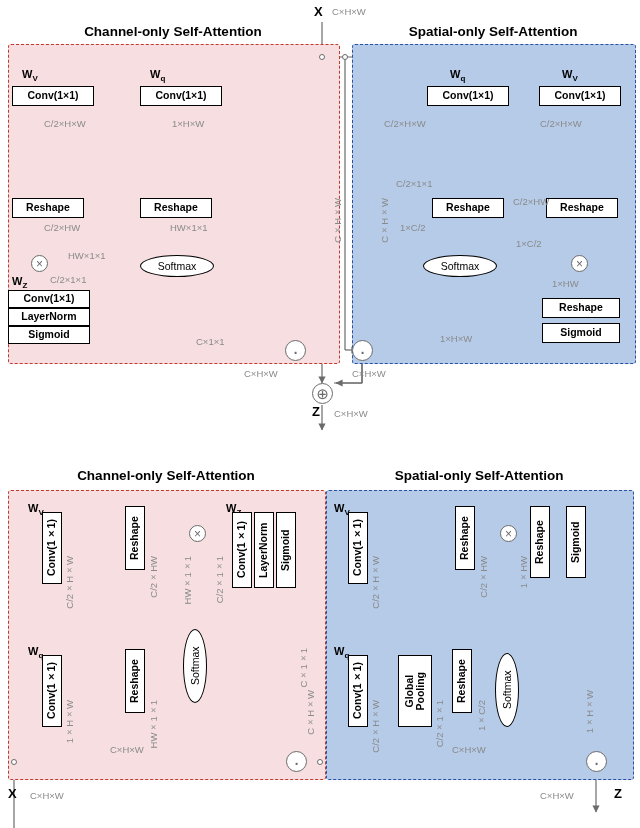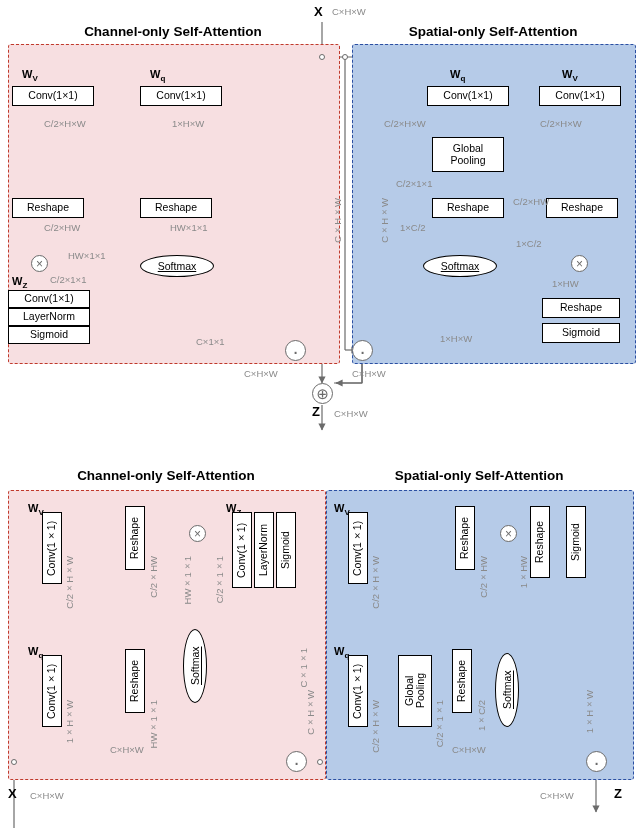--- a/index.html
+++ b/index.html
@@ -18,28 +18,28 @@
   .panel.blue{background:#b6cbe8;border:1.5px dashed #2b4fa2;}
 
   .ptitle{
     position:absolute;font-weight:bold;font-size:13.5px;color:#000;
     white-space:nowrap;text-align:center;
   }
 
   .box{
     position:absolute;background:#ffffff;border:1.2px solid #000;
     font-size:10.5px;color:#000;display:flex;align-items:center;justify-content:center;
-    text-align:center;line-height:1.05;box-sizing:border-box;
+    text-align:center;line-height:1.05;box-sizing:border-box;font-weight:bold;
   }
   .box.v{ writing-mode:vertical-rl; transform:rotate(180deg); }
 
   .ell{
     position:absolute;background:#ffffff;border:1.2px solid #000;border-radius:50%;
     font-size:10.5px;color:#000;display:flex;align-items:center;justify-content:center;
-    text-align:center;box-sizing:border-box;text-decoration:underline;
+    text-align:center;box-sizing:border-box;
   }
   .ell.v{ writing-mode:vertical-rl; transform:rotate(180deg); }
 
   .lbl{
     position:absolute;font-size:9.5px;color:#8a8a8a;white-space:nowrap;
   }
   .lbl.v{ writing-mode:vertical-rl; transform:rotate(180deg); }
 
   .wlbl{position:absolute;font-size:11px;color:#000;font-weight:bold;white-space:nowrap;text-align:right;}
   .wlbl sub{font-size:8px;font-weight:bold;}
@@ -227,24 +227,20 @@
   <div class="wlbl" style="left:562px;top:68px;">
     <span>W</span><sub>V</sub>
   </div>
 
   <div class="box" style="left:427px;top:86px;width:82px;height:20px;">Conv(1×1)</div>
   <div class="box" style="left:539px;top:86px;width:82px;height:20px;">Conv(1×1)</div>
 
   <div class="lbl" style="left:384px;top:118px;">C/2×H×W</div>
   <div class="lbl" style="left:540px;top:118px;">C/2×H×W</div>
 
-  <div class="box" style="left:432px;top:137px;width:72px;height:35px;">
-    <span style="white-space:pre-line;">Global
-Pooling</span>
-  </div>
   <div class="lbl" style="left:396px;top:178px;">C/2×1×1</div>
 
   <div class="box" style="left:432px;top:198px;width:72px;height:20px;">Reshape</div>
   <div class="box" style="left:546px;top:198px;width:72px;height:20px;">Reshape</div>
 
   <div class="lbl" style="left:400px;top:222px;">1×C/2</div>
   <div class="lbl" style="left:513px;top:196px;">C/2×HW</div>
   <div class="lbl" style="left:516px;top:238px;">1×C/2</div>
 
   <div class="ell" style="left:423px;top:255px;width:74px;height:22px;">Softmax</div>

